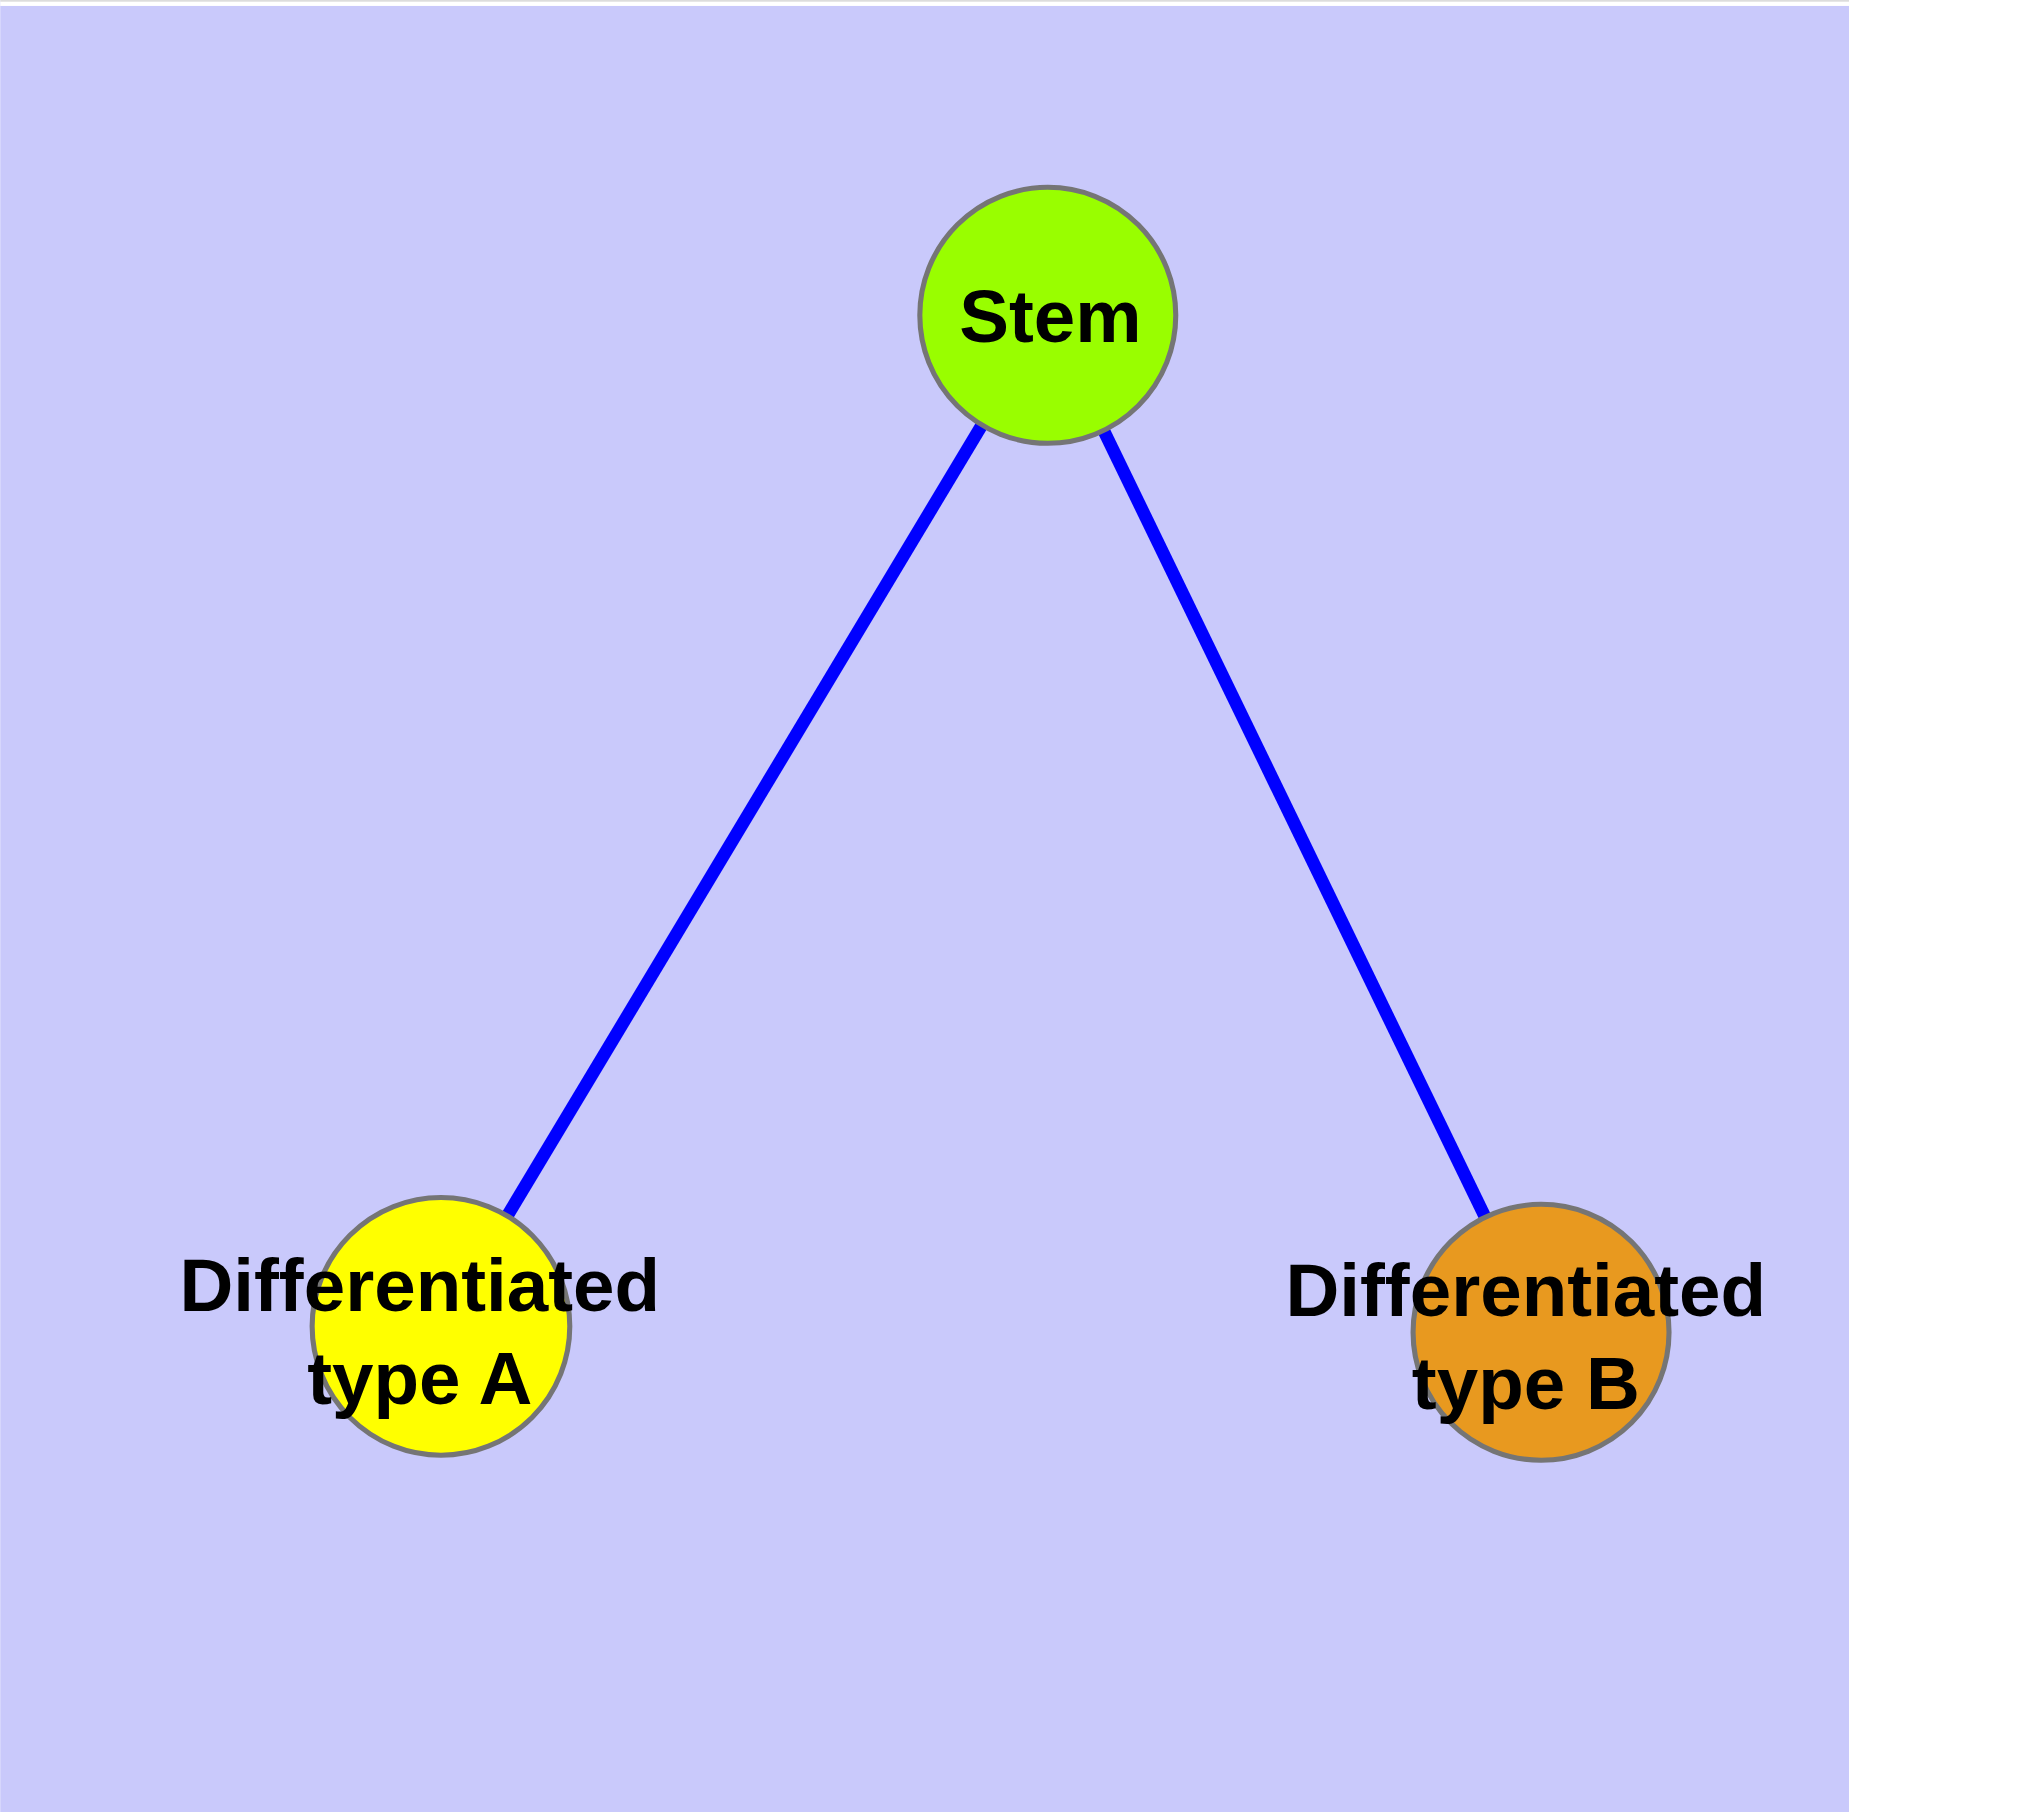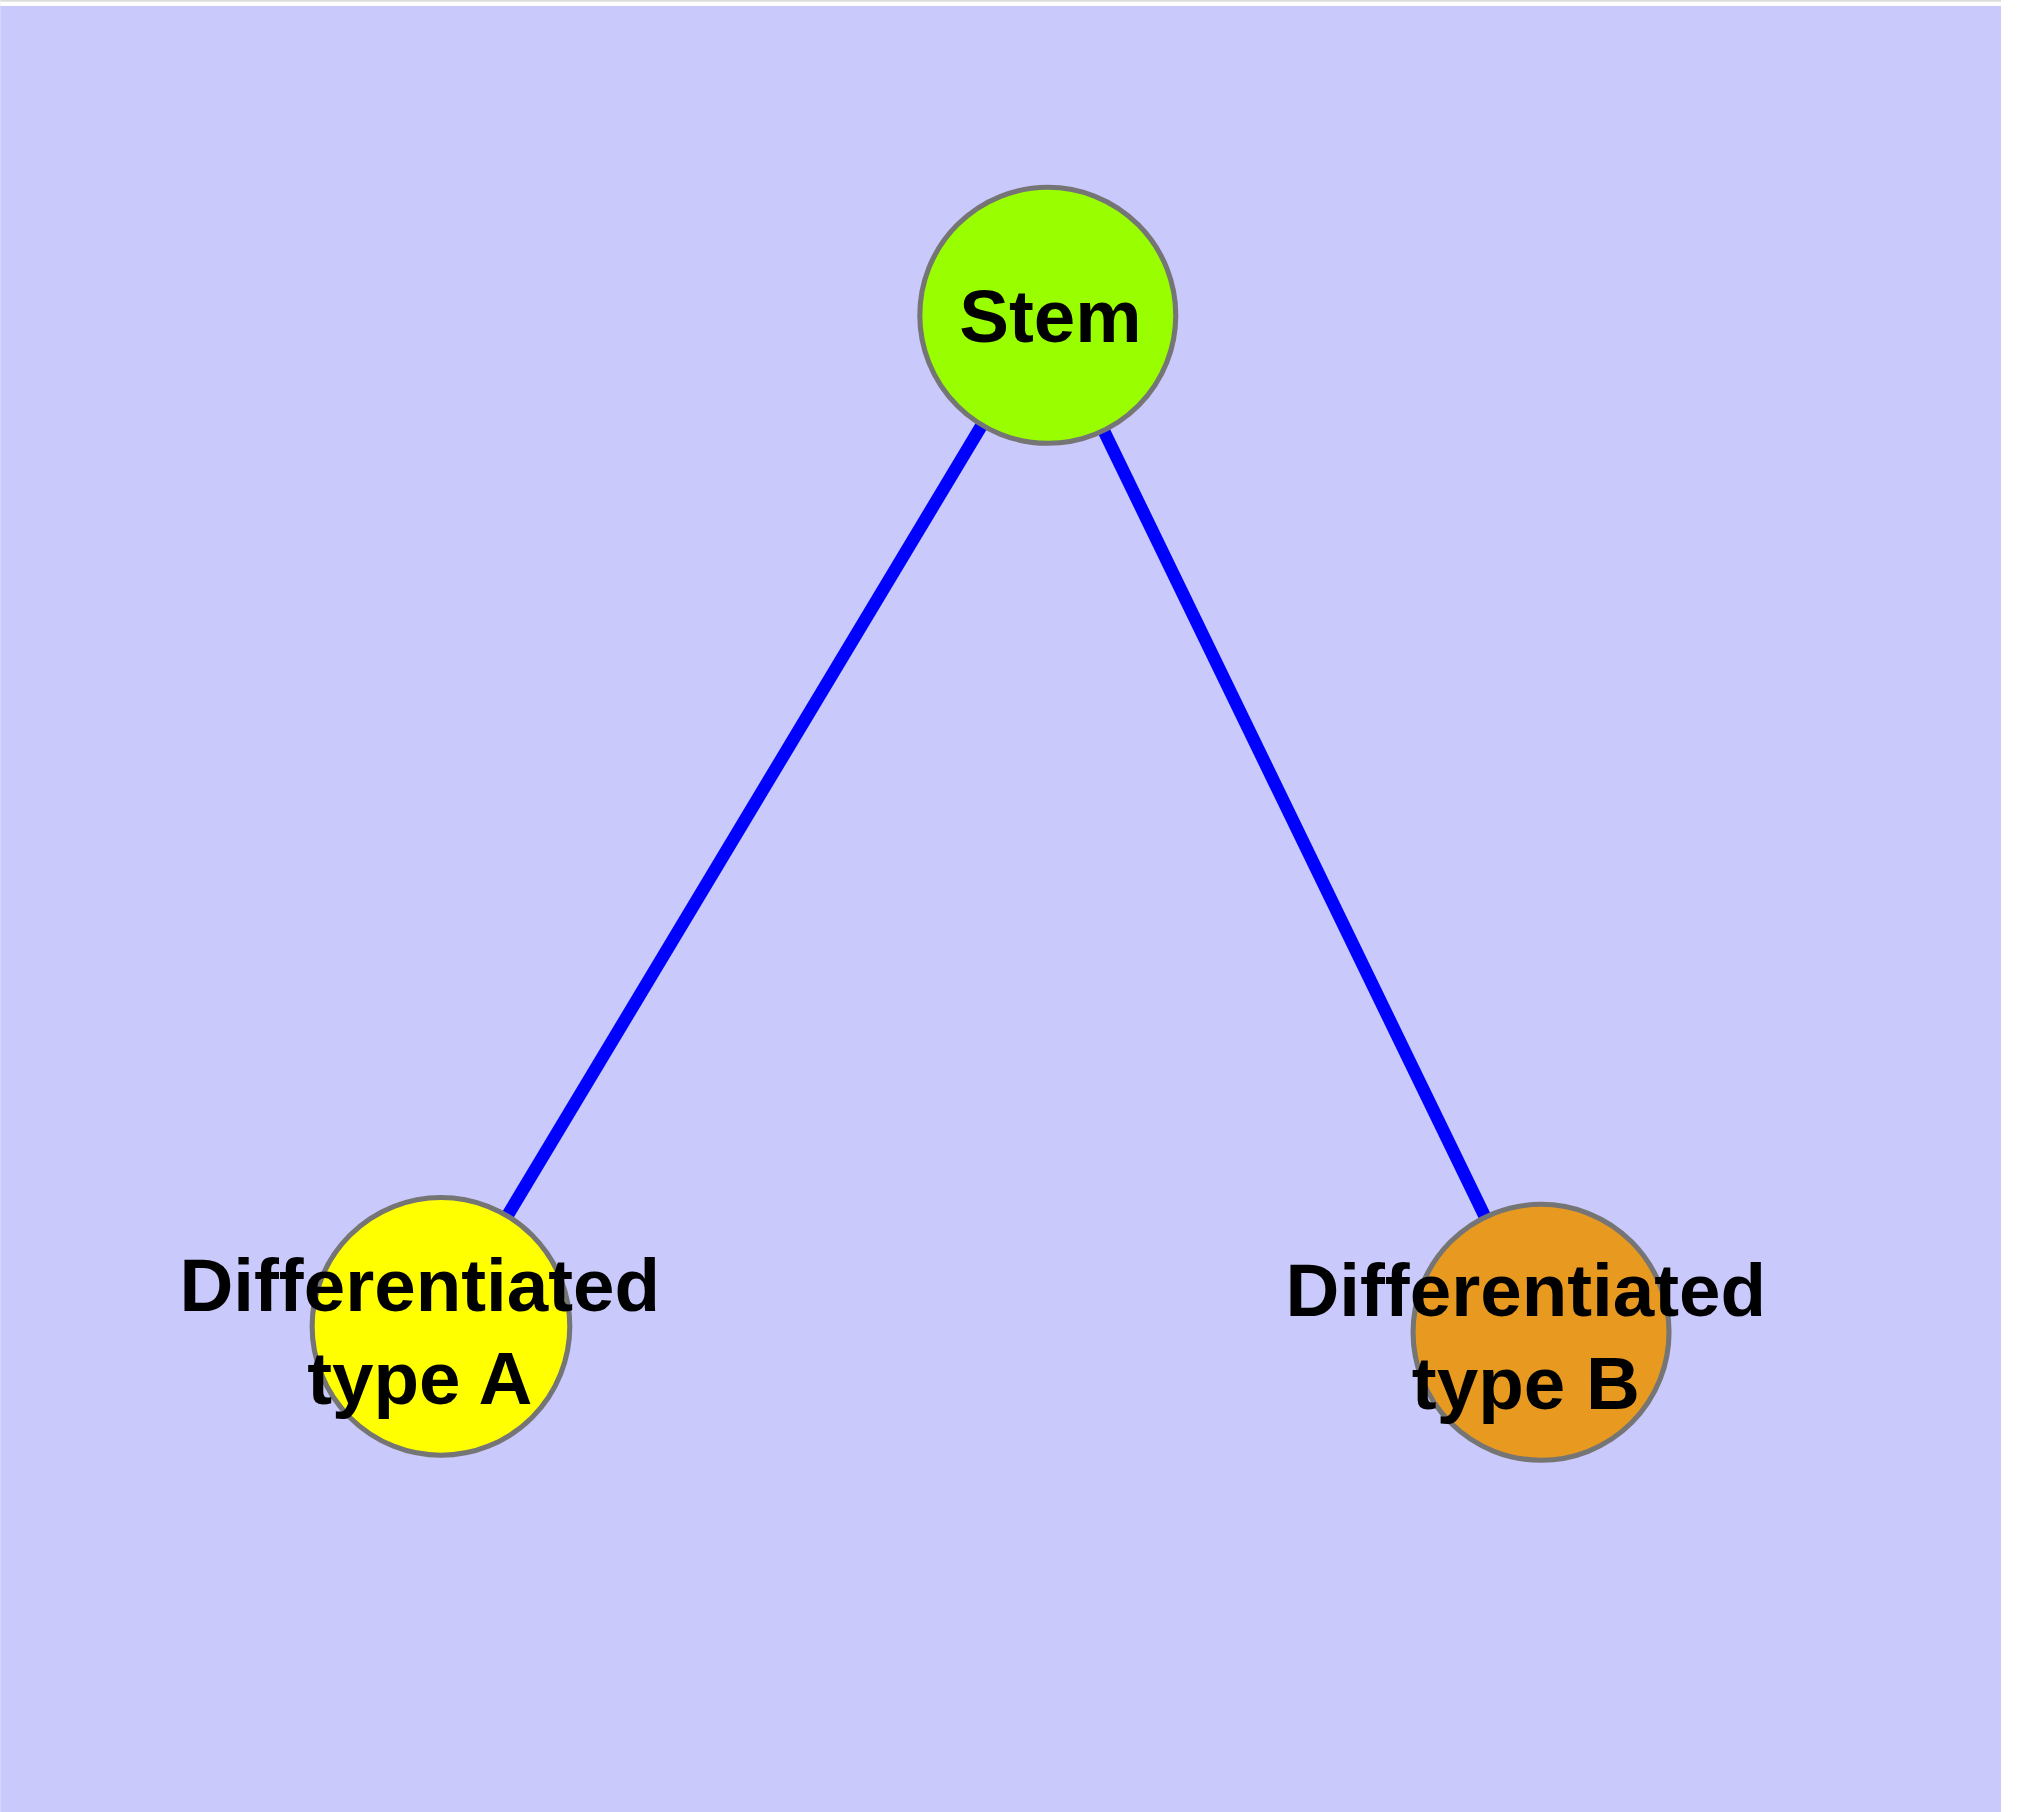--- a/index.html
+++ b/index.html
@@ -2,21 +2,21 @@
 <html style="font-size:13.6px"><head>
 <meta charset="utf-8">
 <style>
   html, body {
     margin: 0;
     padding: 0;
     background: #ffffff;
   }
   .stage {
     position: relative;
-    width: 2001px;
+    width: 1849px;
     height: 1812px;
     overflow: hidden;
     font-family: "Liberation Sans", sans-serif;
   }
   svg.graph {
     display: block;
     width: 2021px;
     height: 1812px;
   }
   .node-label {

